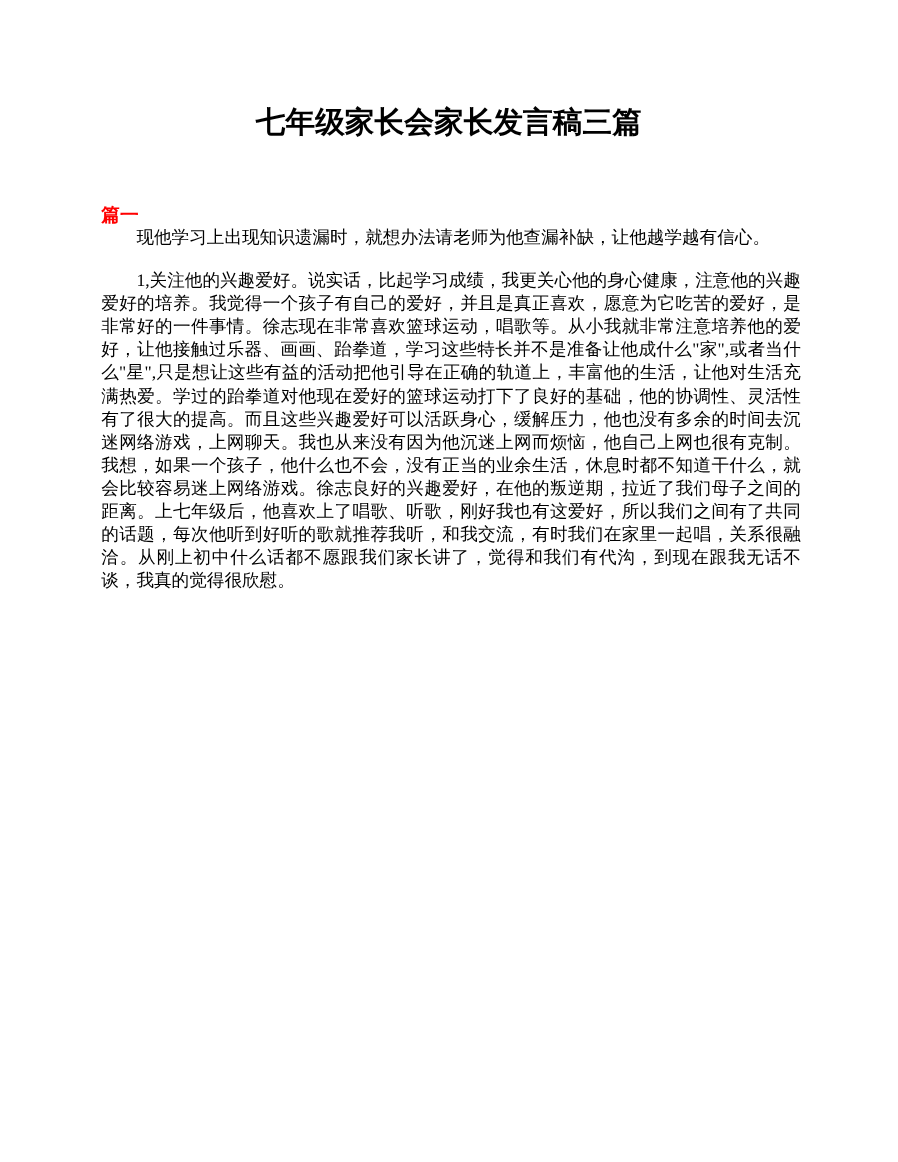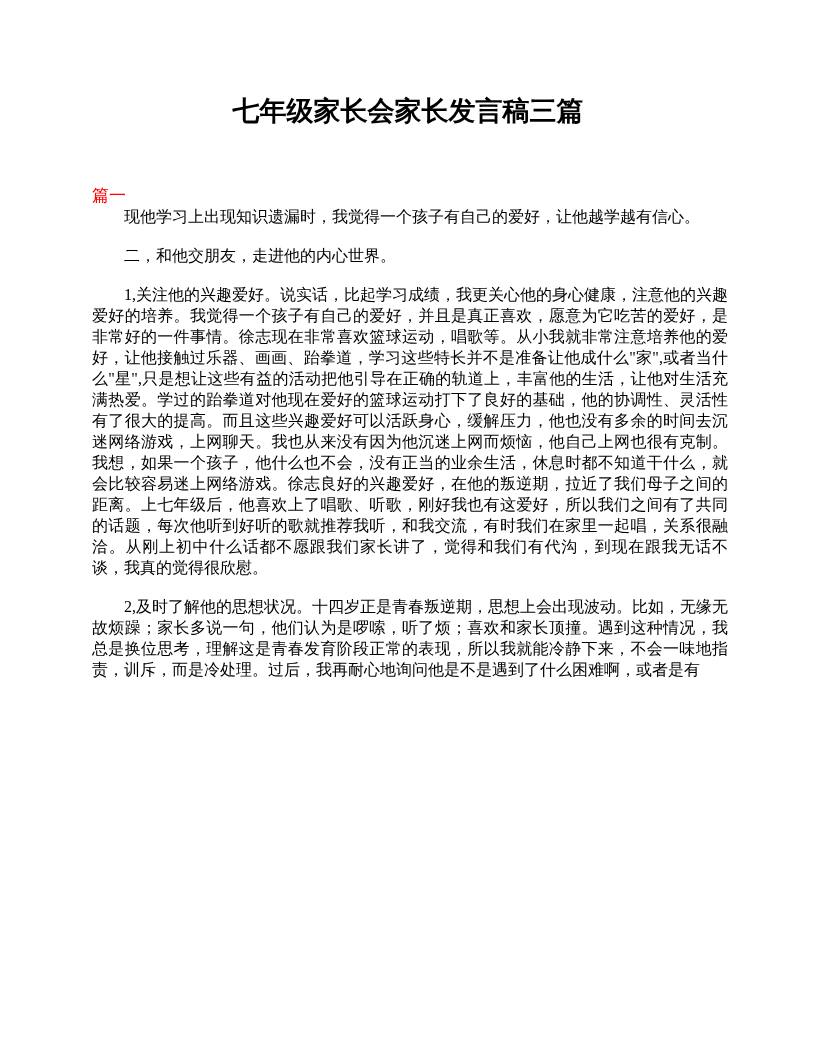--- a/index.html
+++ b/index.html
@@ -28,21 +28,21 @@
     font-family: "Liberation Sans", "DejaVu Sans", sans-serif;
   }
   .content {
     margin: 0 88px 0 92px; 
   }
   .section-heading {
     margin: 59px 0 0 0;
     padding: 0;
     font-size: 17px;
     line-height: 21px;
-    font-weight: normal;
+    font-weight: bold;
     font-family: "Liberation Serif", "DejaVu Serif", serif;
   }
   .paragraphs {
     margin: 0;
     padding: 0;
   }
   .body-par {
     margin: 0 0 18px 0;
     padding: 0;
     font-size: 16px;
@@ -56,19 +56,17 @@
   }
 </style>
 </head>
 <body>
 
 <div class="page">
   <h1 class="doc-title">七年级家长会家长发言稿三篇</h1>
   <div class="content">
     <h2 class="section-heading" style="color: rgb(255, 0, 0);">篇一</h2>
     <div class="paragraphs">
-        <p class="body-par">现他学习上出现知识遗漏时，我觉得一个孩子有自己的爱好，让他越学越有信心。</p>
-        <p class="body-par">二，和他交朋友，走进他的内心世界。</p>
+        <p class="body-par">现他学习上出现知识遗漏时，就想办法请老师为他查漏补缺，让他越学越有信心。</p>
         <p class="body-par">1,关注他的兴趣爱好。说实话，比起学习成绩，我更关心他的身心健康，注意他的兴趣爱好的培养。我觉得一个孩子有自己的爱好，并且是真正喜欢，愿意为它吃苦的爱好，是非常好的一件事情。徐志现在非常喜欢篮球运动，唱歌等。从小我就非常注意培养他的爱好，让他接触过乐器、画画、跆拳道，学习这些特长并不是准备让他成什么"家",或者当什么"星",只是想让这些有益的活动把他引导在正确的轨道上，丰富他的生活，让他对生活充满热爱。学过的跆拳道对他现在爱好的篮球运动打下了良好的基础，他的协调性、灵活性有了很大的提高。而且这些兴趣爱好可以活跃身心，缓解压力，他也没有多余的时间去沉迷网络游戏，上网聊天。我也从来没有因为他沉迷上网而烦恼，他自己上网也很有克制。我想，如果一个孩子，他什么也不会，没有正当的业余生活，休息时都不知道干什么，就会比较容易迷上网络游戏。徐志良好的兴趣爱好，在他的叛逆期，拉近了我们母子之间的距离。上七年级后，他喜欢上了唱歌、听歌，刚好我也有这爱好，所以我们之间有了共同的话题，每次他听到好听的歌就推荐我听，和我交流，有时我们在家里一起唱，关系很融洽。从刚上初中什么话都不愿跟我们家长讲了，觉得和我们有代沟，到现在跟我无话不谈，我真的觉得很欣慰。</p>
-        <p class="body-par">2,及时了解他的思想状况。十四岁正是青春叛逆期，思想上会出现波动。比如，无缘无故烦躁；家长多说一句，他们认为是啰嗦，听了烦；喜欢和家长顶撞。遇到这种情况，我总是换位思考，理解这是青春发育阶段正常的表现，所以我就能冷静下来，不会一味地指责，训斥，而是冷处理。过后，我再耐心地询问他是不是遇到了什么困难啊，或者是有</p>
       </div>
   </div>
 </div>
 
 </body></html>

